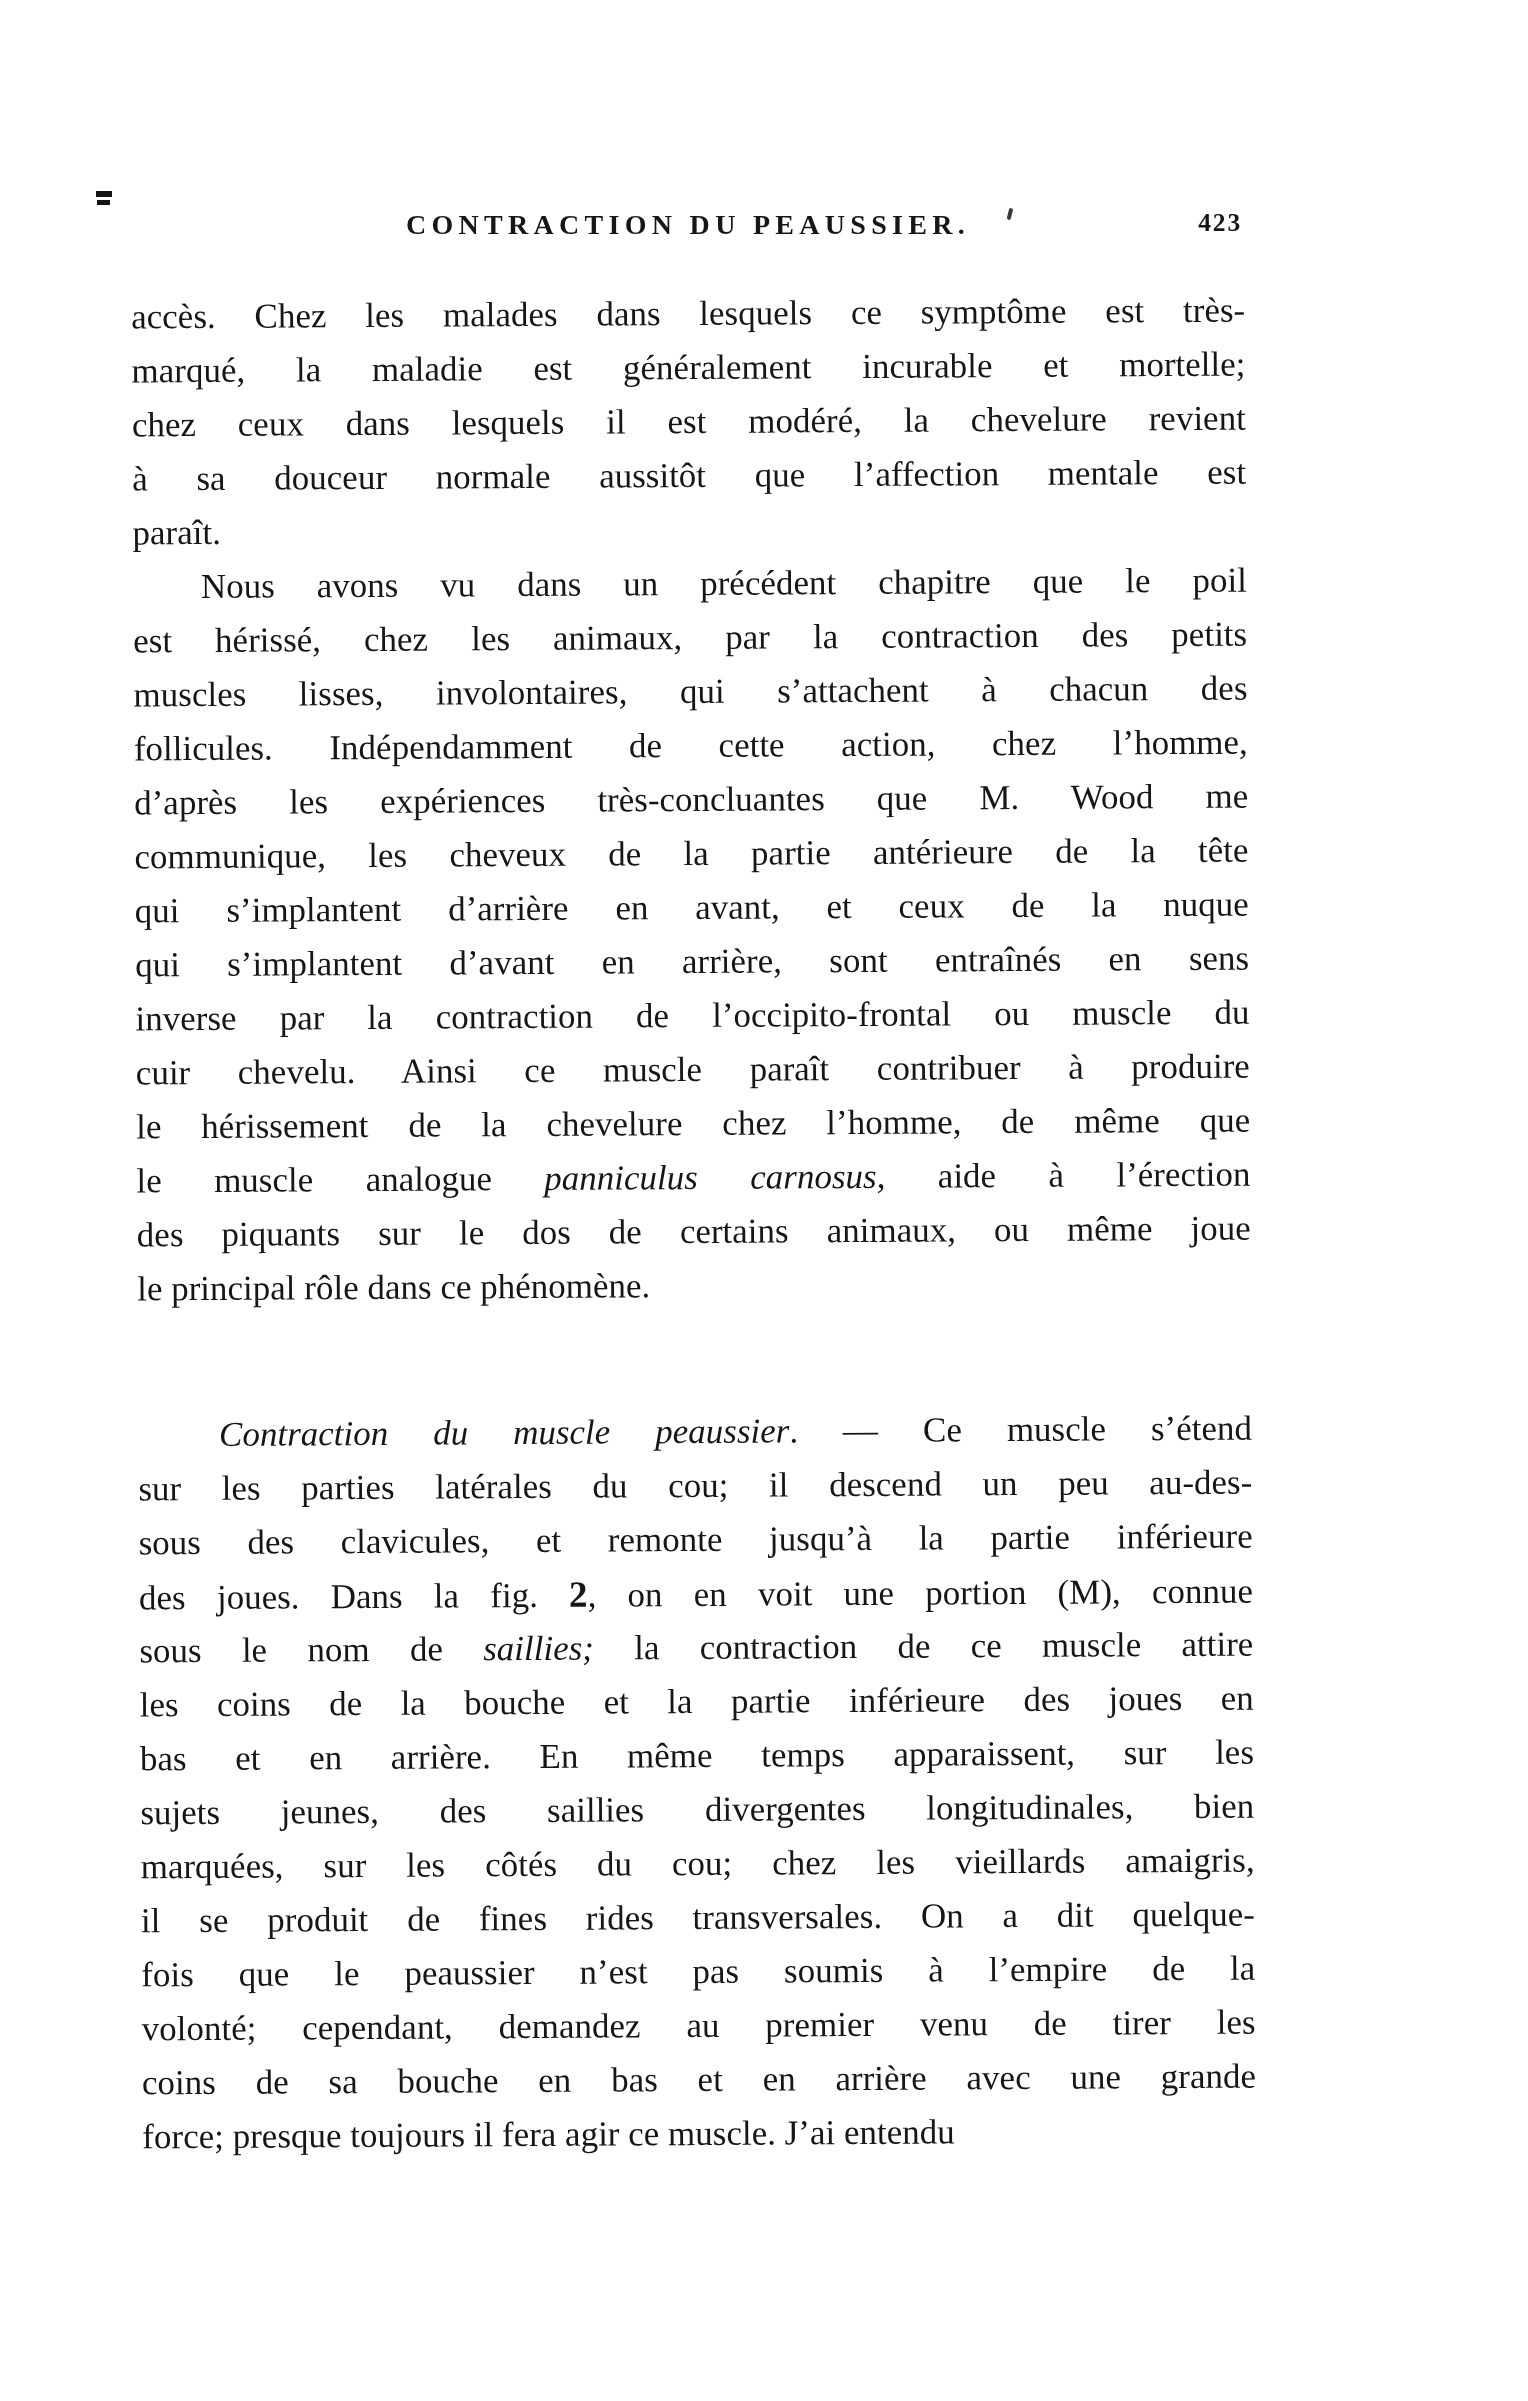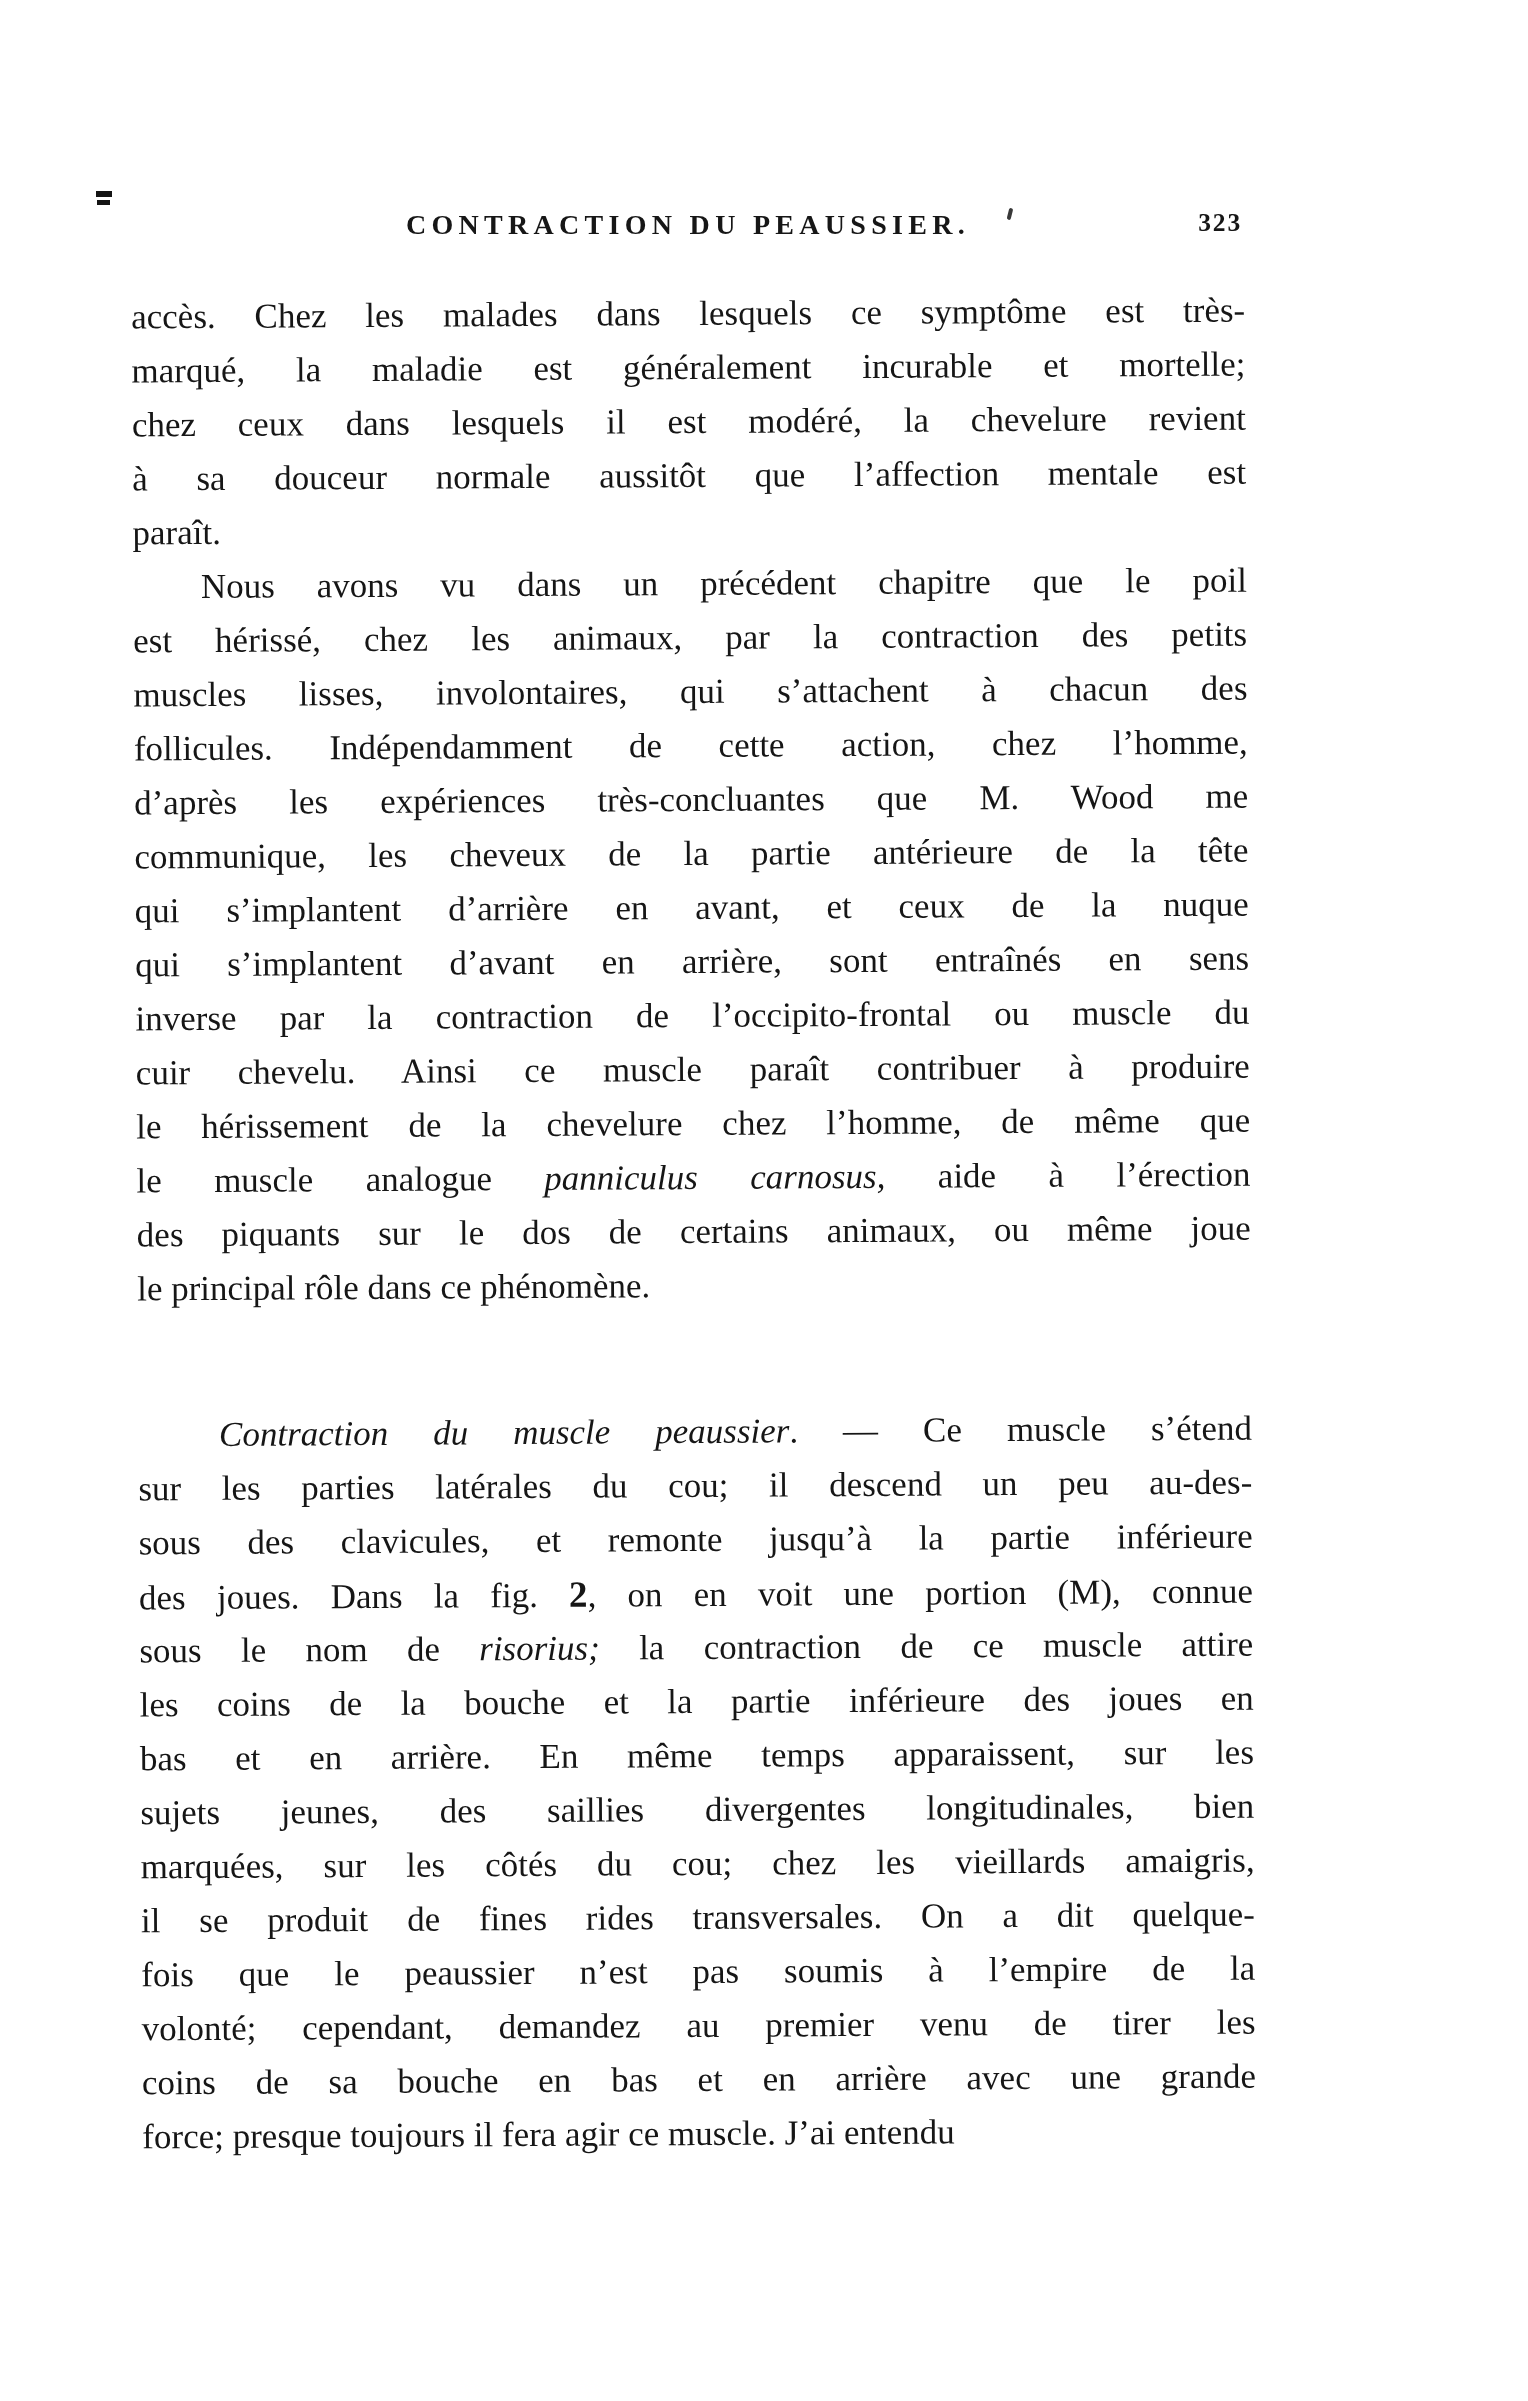--- a/index.html
+++ b/index.html
@@ -50,21 +50,21 @@
   .speck-b{left:97px;top:200px;width:12.5px;height:5.3px;}
   .speck-c{left:1008px;top:208px;width:4.3px;height:11.5px;border-radius:2.4px;background:#383838;transform:rotate(14deg);}
 </style>
 </head>
 <body>
 
 <div class="page">
 
   <div class="header">
     <span class="running-title">CONTRACTION DU PEAUSSIER.</span>
-    <span class="page-number">323</span>
+    <span class="page-number">423</span>
   </div>
 
   <div id="text-body" class="text-body">
       <div class="para">
         <div class="line first"><span>accès. Chez les malades dans lesquels ce symptôme est très-</span></div>
         <div class="line"><span>marqué, la maladie est généralement incurable et mortelle;</span></div>
         <div class="line"><span>chez ceux dans lesquels il est modéré, la chevelure revient</span></div>
         <div class="line"><span>à sa douceur normale aussitôt que l’affection mentale est</span></div>
         <div class="line last"><span>paraît.</span></div>
       </div>
@@ -82,21 +82,21 @@
         <div class="line"><span>le hérissement de la chevelure chez l’homme, de même que</span></div>
         <div class="line"><span>le muscle analogue </span><span class="it">panniculus carnosus,</span><span> aide à l’érection</span></div>
         <div class="line"><span>des piquants sur le dos de certains animaux, ou même joue</span></div>
         <div class="line last"><span>le principal rôle dans ce phénomène.</span></div>
       </div>
       <div class="para">
         <div class="line first"><span class="it">Contraction du muscle peaussier</span><span>. — Ce muscle s’étend</span></div>
         <div class="line"><span>sur les parties latérales du cou; il descend un peu au-des-</span></div>
         <div class="line"><span>sous des clavicules, et remonte jusqu’à la partie inférieure</span></div>
         <div class="line"><span>des joues. Dans la fig. </span><span class="b">2</span><span>, on en voit une portion (M), connue</span></div>
-        <div class="line"><span>sous le nom de </span><span class="it">risorius;</span><span> la contraction de ce muscle attire</span></div>
+        <div class="line"><span>sous le nom de </span><span class="it">saillies;</span><span> la contraction de ce muscle attire</span></div>
         <div class="line"><span>les coins de la bouche et la partie inférieure des joues en</span></div>
         <div class="line"><span>bas et en arrière. En même temps apparaissent, sur les</span></div>
         <div class="line"><span>sujets jeunes, des saillies divergentes longitudinales, bien</span></div>
         <div class="line"><span>marquées, sur les côtés du cou; chez les vieillards amaigris,</span></div>
         <div class="line"><span>il se produit de fines rides transversales. On a dit quelque-</span></div>
         <div class="line"><span>fois que le peaussier n’est pas soumis à l’empire de la</span></div>
         <div class="line"><span>volonté; cependant, demandez au premier venu de tirer les</span></div>
         <div class="line"><span>coins de sa bouche en bas et en arrière avec une grande</span></div>
         <div class="line last"><span>force; presque toujours il fera agir ce muscle. J’ai entendu</span></div>
       </div>

